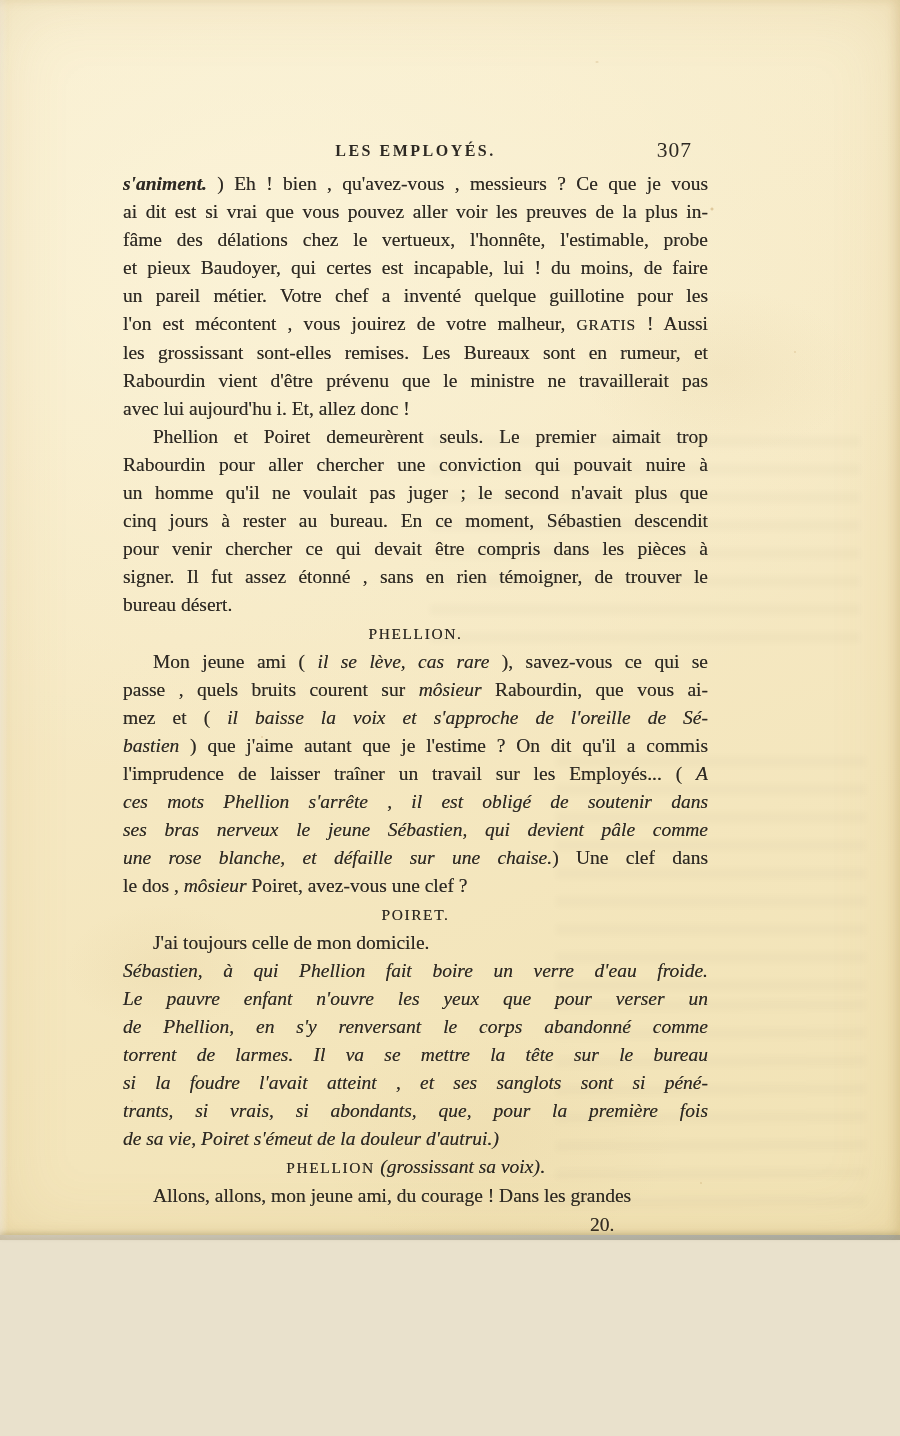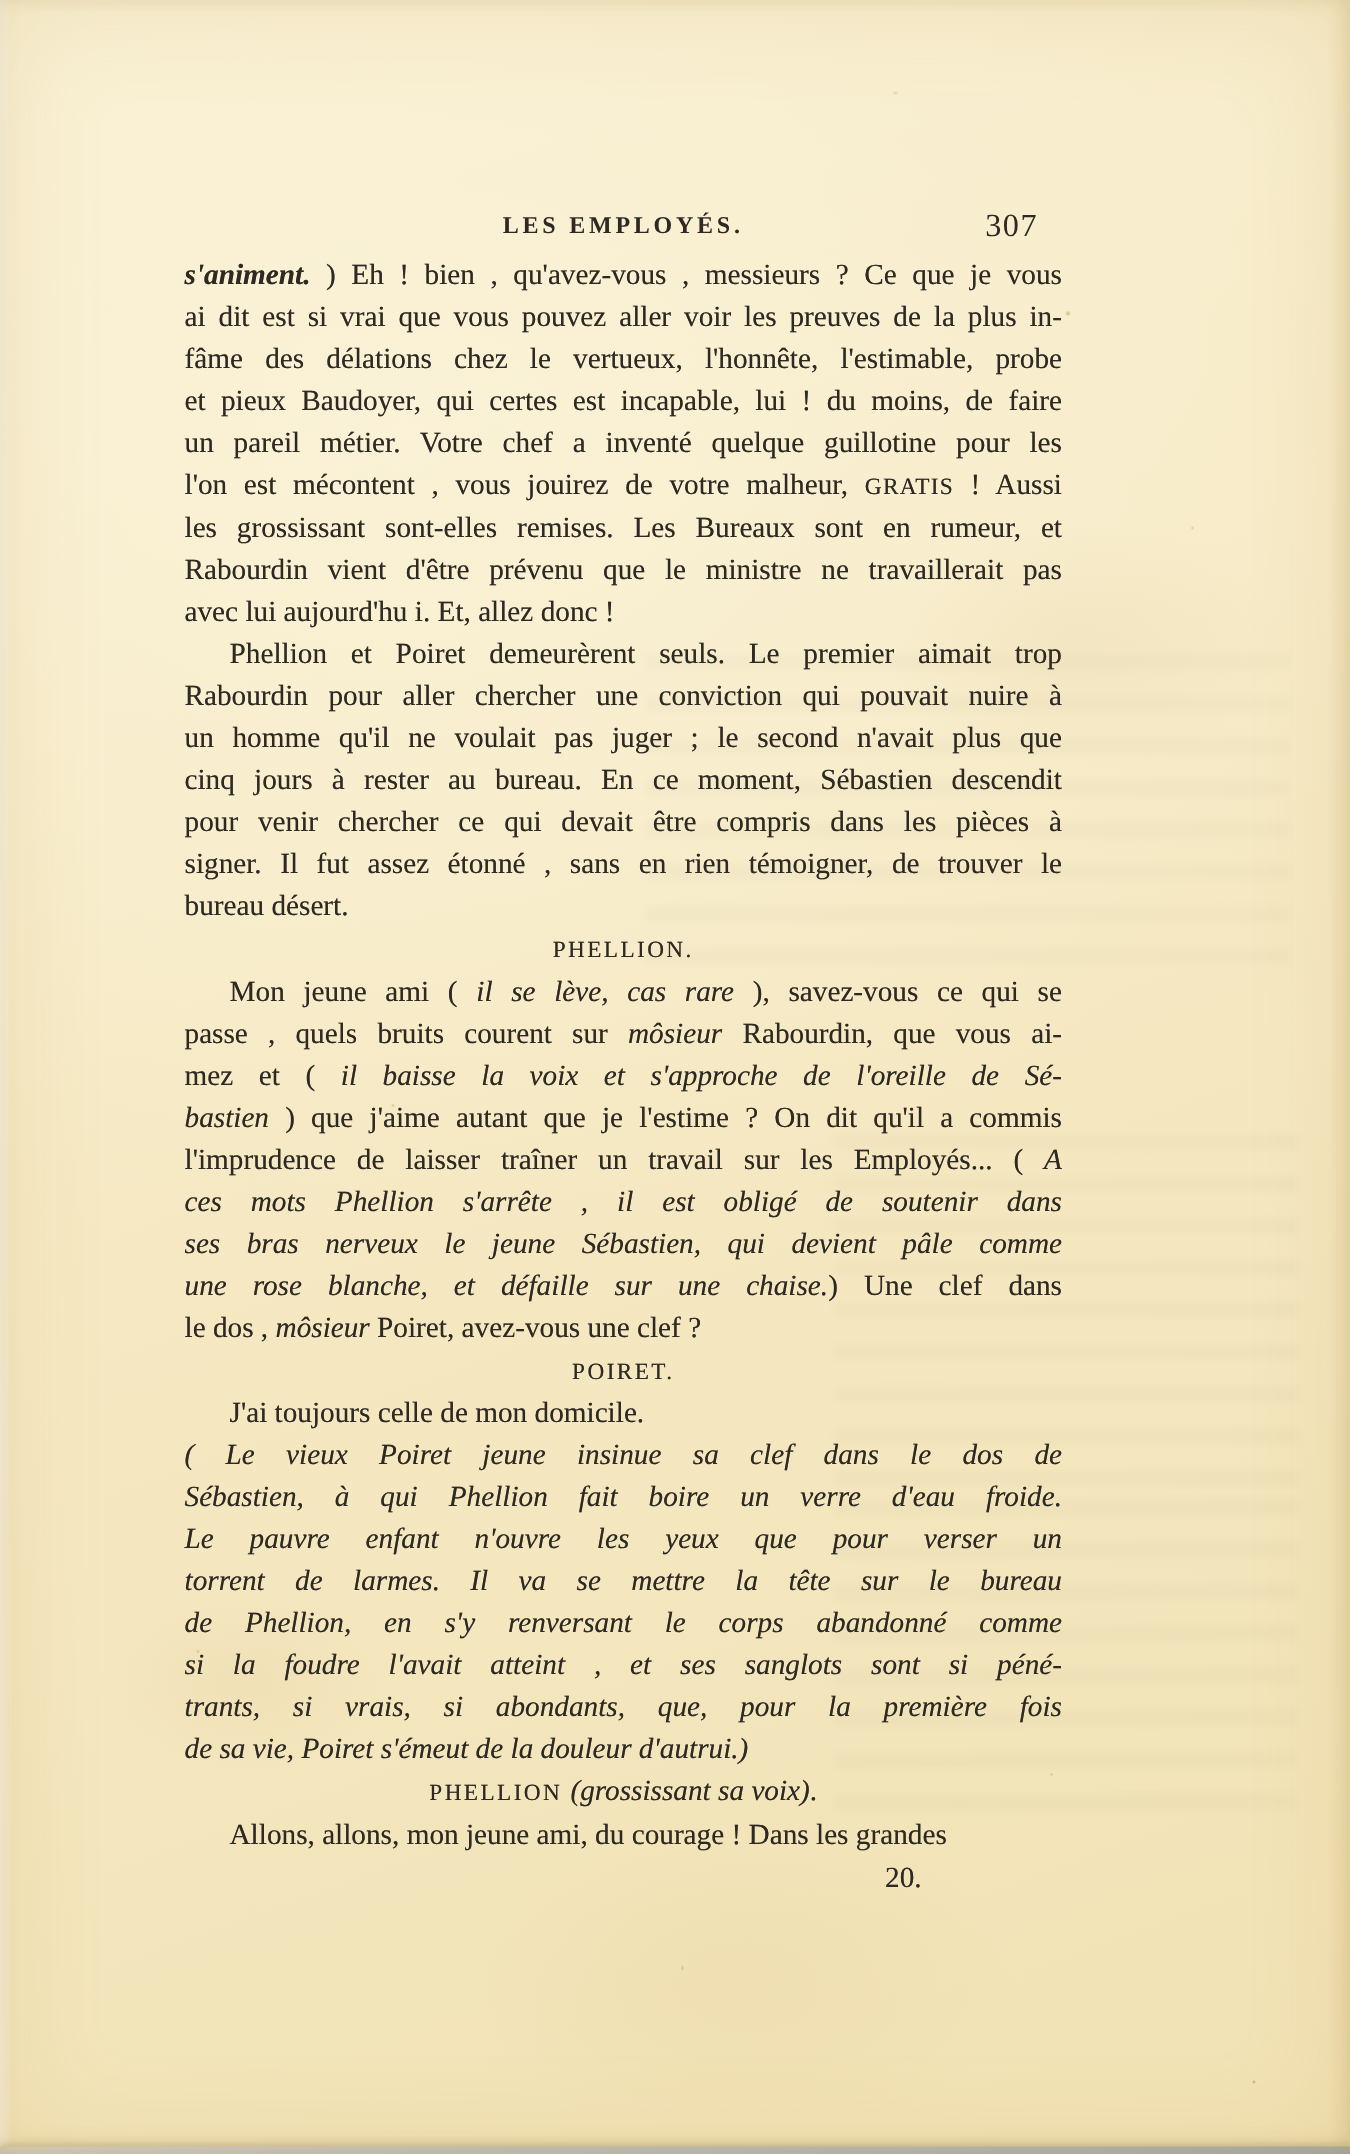--- a/index.html
+++ b/index.html
@@ -1,20 +1,20 @@
 <!DOCTYPE html>
 <html style="--paper: #f6e9c4; --ink: #2d2923;"><head>
 <meta charset="utf-8">
 <style>
   * { margin:0; padding:0; box-sizing:border-box; }
   html,body { width:900px; height:1436px; overflow:hidden; }
   body { font-family:"Liberation Serif","DejaVu Serif",serif; background:#e9e1cc; }
 
   .page {
-    position:relative; width:900px; height:1436px;
+    position:relative; width:900px; height:1240px;
     background:
       radial-gradient(1200px 900px at 30% 20%, rgba(255,250,230,0.45), rgba(255,250,230,0) 60%),
       linear-gradient(160deg, #f8eecf 0%, var(--paper,#f6e9c4) 45%, #f1e2b4 100%);
   }
   
   .page::before {
     content:""; position:absolute; inset:0; pointer-events:none;
     background-image:
       radial-gradient(3px 3px at 712px 209px, rgba(165,115,40,0.45), transparent 70%),
       radial-gradient(2px 2px at 836px 1388px, rgba(150,100,40,0.5), transparent 70%),
@@ -121,25 +121,24 @@
           <div class="line"><span class="it">une rose blanche, et défaille sur une chaise.</span><span>) Une clef dans</span></div>
           <div class="line last"><span>le dos , </span><span class="it">môsieur</span><span> Poiret, avez-vous une clef ?</span></div>
         </div>
         <div class="heading">
           <div class="line last"><span class="sc">POIRET.</span></div>
         </div>
         <div class="para">
           <div class="line last indent"><span>J'ai toujours celle de mon domicile.</span></div>
         </div>
         <div class="para">
-          <div class="line"><span class="it">( Le vieux Poiret jeune insinue sa clef dans le dos de</span></div>
           <div class="line"><span class="it">Sébastien, à qui Phellion fait boire un verre d'eau froide.</span></div>
           <div class="line"><span class="it">Le pauvre enfant n'ouvre les yeux que pour verser un</span></div>
+          <div class="line"><span class="it">de Phellion, en s'y renversant le corps abandonné comme</span></div>
           <div class="line"><span class="it">torrent de larmes. Il va se mettre la tête sur le bureau</span></div>
-          <div class="line"><span class="it">de Phellion, en s'y renversant le corps abandonné comme</span></div>
           <div class="line"><span class="it">si la foudre l'avait atteint , et ses sanglots sont si péné-</span></div>
           <div class="line"><span class="it">trants, si vrais, si abondants, que, pour la première fois</span></div>
           <div class="line last"><span class="it">de sa vie, Poiret s'émeut de la douleur d'autrui.)</span></div>
         </div>
         <div class="heading">
           <div class="line last"><span class="sc">PHELLION </span><span class="it">(grossissant sa voix)</span><span>.</span></div>
         </div>
         <div class="para">
           <div class="line last indent"><span>Allons, allons, mon jeune ami, du courage ! Dans les grandes</span></div>
         </div>

